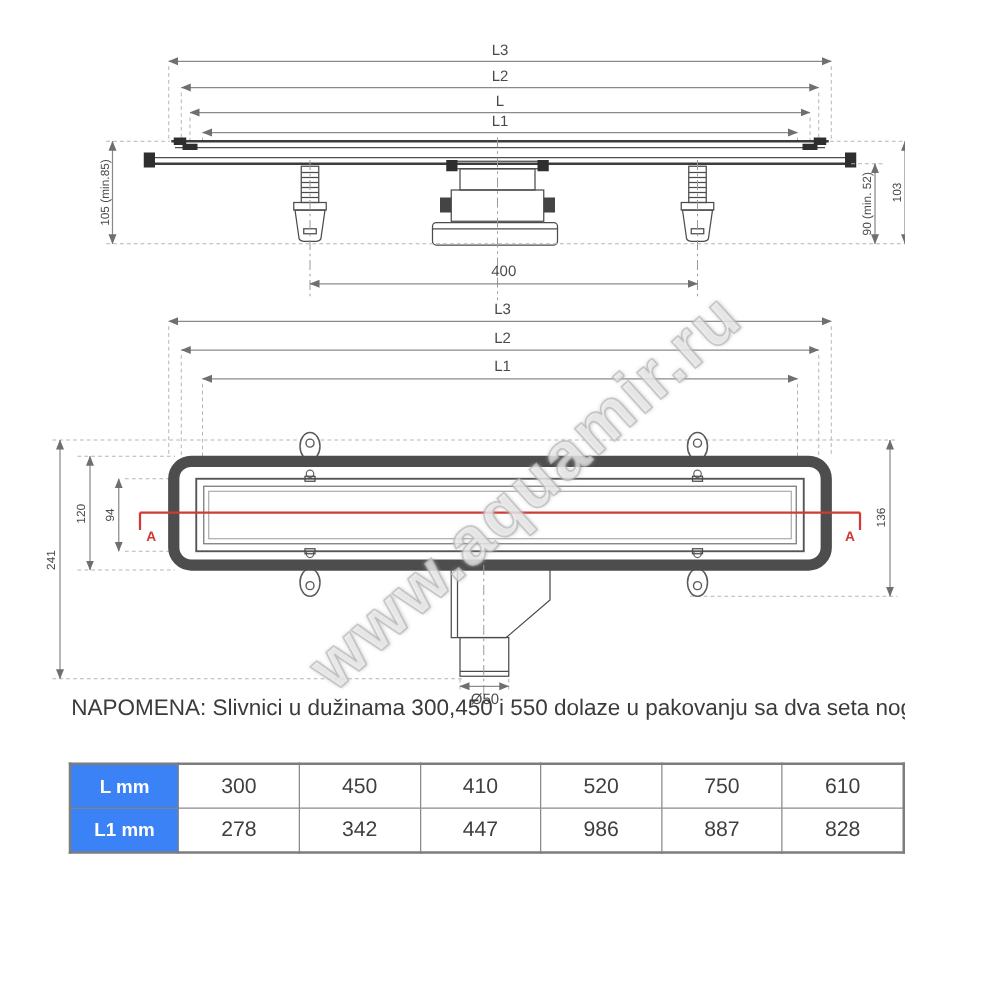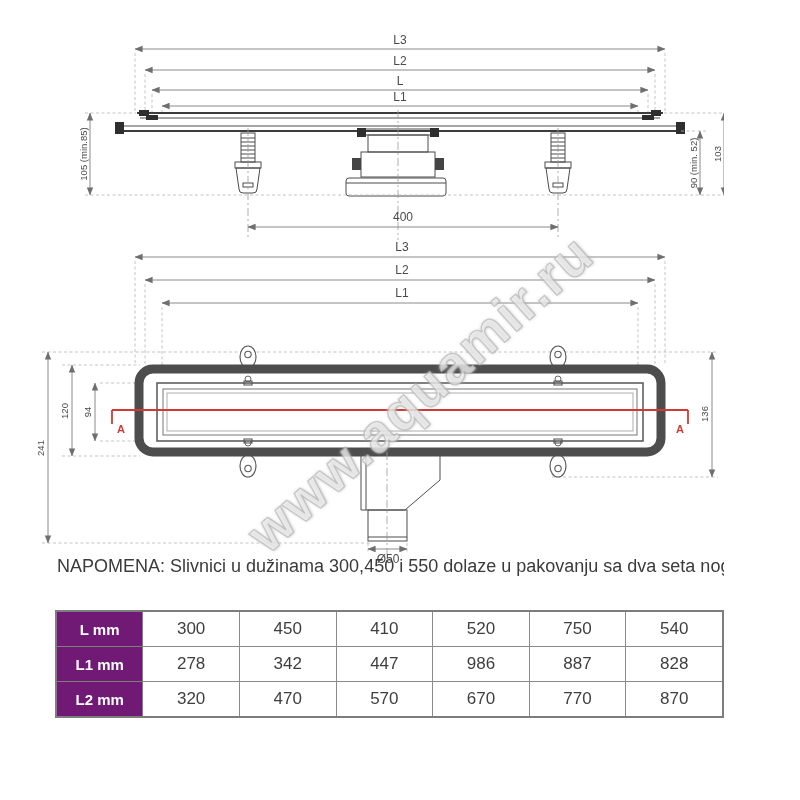--- a/index.html
+++ b/index.html
@@ -14,21 +14,21 @@
      font-size:54px;letter-spacing:2px;font-weight:bold;
      color:rgba(255,255,255,0.55);
      -webkit-text-stroke:1.3px rgba(178,178,178,0.65);
      text-shadow:1px 1px 3px rgba(170,170,170,0.55), -1px -1px 3px rgba(200,200,200,0.45);
      pointer-events:none;white-space:nowrap;}
   .note{position:absolute;left:57px;top:558px;width:700px;color:#3b3b3b;
      font-size:18px;line-height:17.5px;}
   .note div{white-space:nowrap;}
   .spec-table{position:absolute;left:55px;top:610px;border-collapse:collapse;
      border:2px solid #7d7d7d;}
-  .spec-table th{background:#701a75;color:#ffffff;font-weight:bold;font-size:15px;
+  .spec-table th{background:#3b82f6;color:#ffffff;font-weight:bold;font-size:15px;
      width:88px;height:32px;border:1.5px solid #7d7d7d;}
   .spec-table td{width:99px;height:32px;text-align:center;color:#3f3f3f;
      font-size:17px;border:1.5px solid #8a8a8a;background:#fff;}
   .thin{stroke:#4c4c4c;stroke-width:1;fill:none;}
   .thick{stroke:#3c3c3c;stroke-width:2;fill:none;}
   .dim{stroke:#8a8a8a;stroke-width:1;fill:none;}
   .ext{stroke:#b5b5b5;stroke-width:0.8;stroke-dasharray:3 2.5;fill:none;}
   .cl{stroke:#9a9a9a;stroke-width:0.8;stroke-dasharray:8 3 2 3;fill:none;}
   .red{stroke:#cf3b34;stroke-width:1.8;fill:none;}
 </style>
@@ -214,36 +214,27 @@
 
   <table class="spec-table">
     <tbody>
         <tr>
       <th>L mm</th>
       <td>300</td>
       <td>450</td>
       <td>410</td>
       <td>520</td>
       <td>750</td>
-      <td>540</td>
+      <td>610</td>
     </tr>
     <tr>
       <th>L1 mm</th>
       <td>278</td>
       <td>342</td>
       <td>447</td>
       <td>986</td>
       <td>887</td>
       <td>828</td>
     </tr>
-    <tr>
-      <th>L2 mm</th>
-      <td>320</td>
-      <td>470</td>
-      <td>570</td>
-      <td>670</td>
-      <td>770</td>
-      <td>870</td>
-    </tr>
   </tbody>
     </table>
 
 </div>
 
 </body></html>

